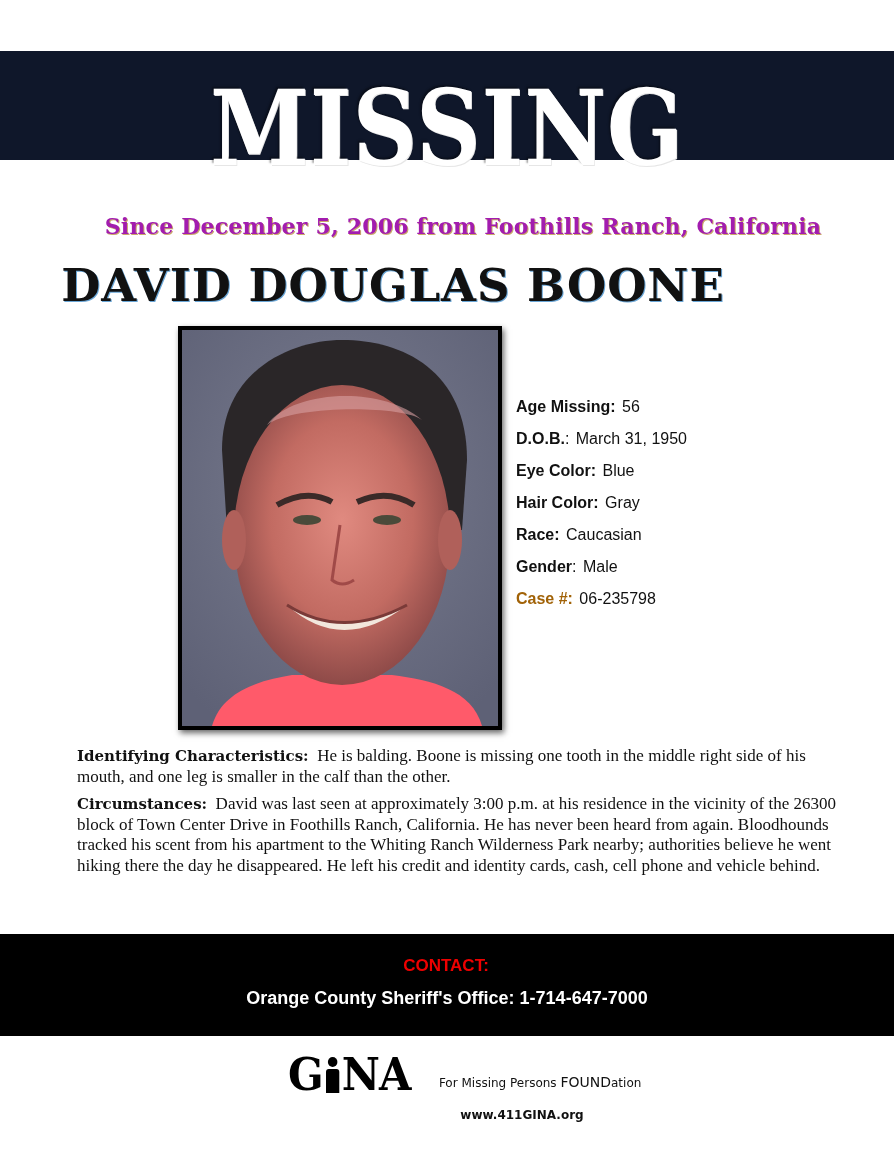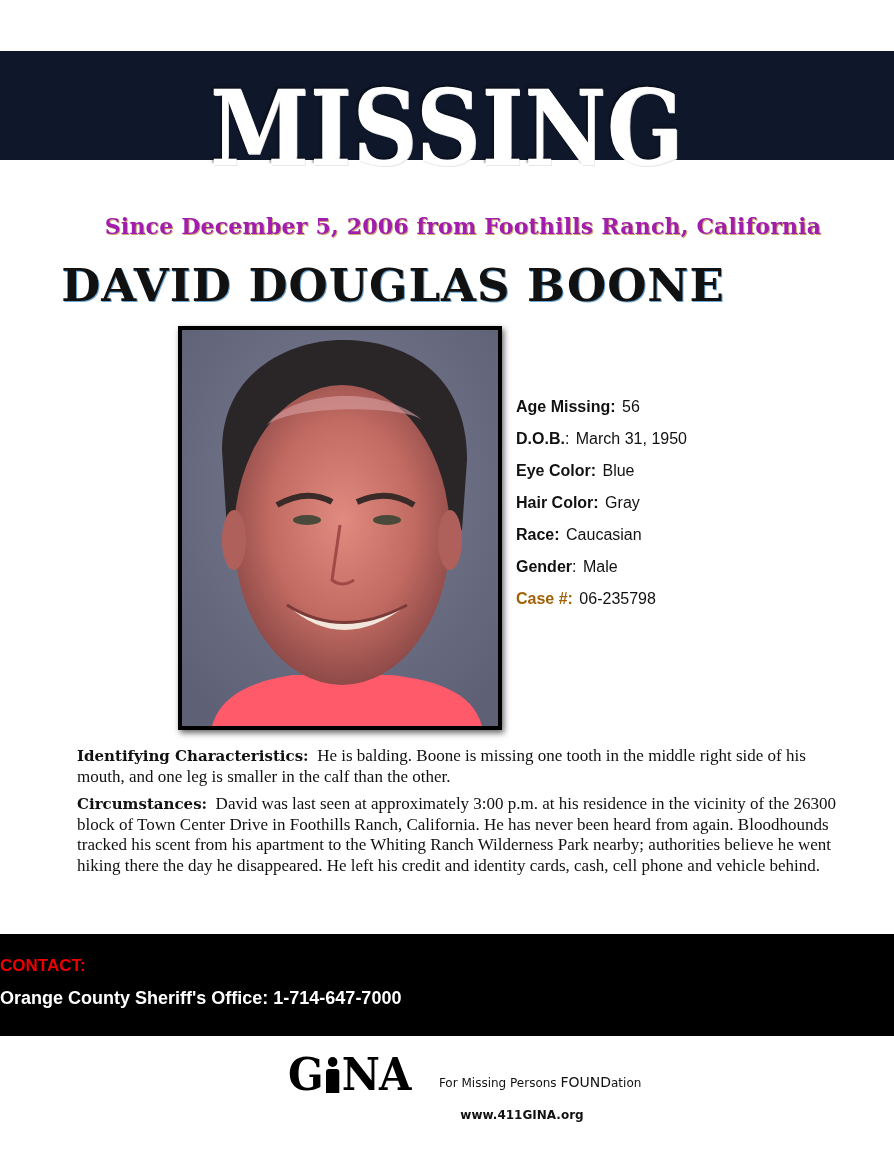--- a/index.html
+++ b/index.html
@@ -110,30 +110,30 @@
     .contact-band {
       position: absolute;
       left: 0; top: 934px;
       width: 894px; height: 102px;
       background: #000;
     }
     .contact-label {
       position: absolute;
       left: 0; top: 22px;
       width: 892px;
-      text-align: left;
+      text-align: center;
       font-weight: bold;
       font-size: 17px;
       color: #ee0000;
     }
     .contact-line {
       position: absolute;
       left: 0; top: 54px;
       width: 894px;
-      text-align: left;
+      text-align: center;
       font-weight: bold;
       font-size: 18px;
       color: #ffffff;
     }
     .footer {
       position: absolute;
       left: 288px; top: 1052px;
       width: 340px; height: 46px;
     }
     .gina-logo {

